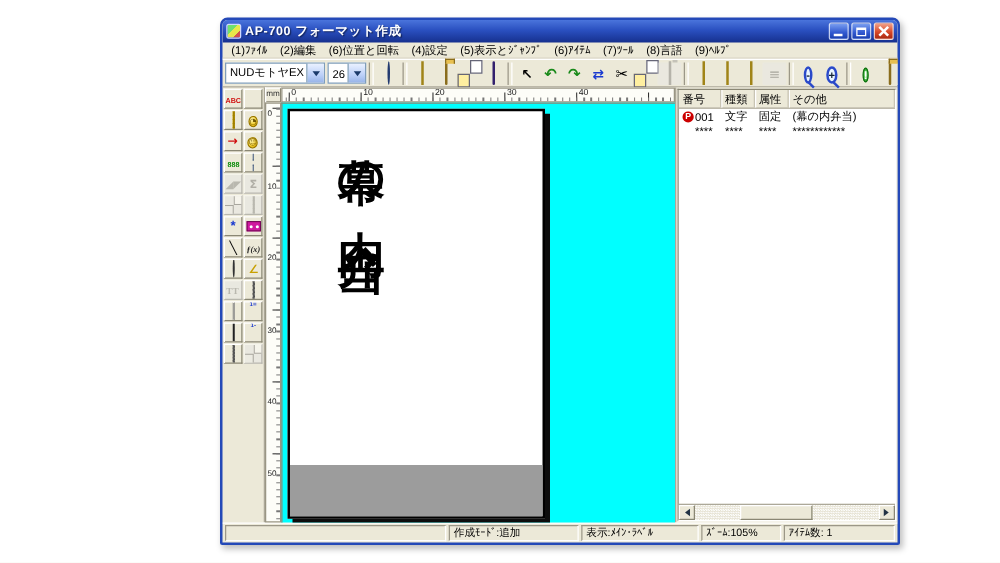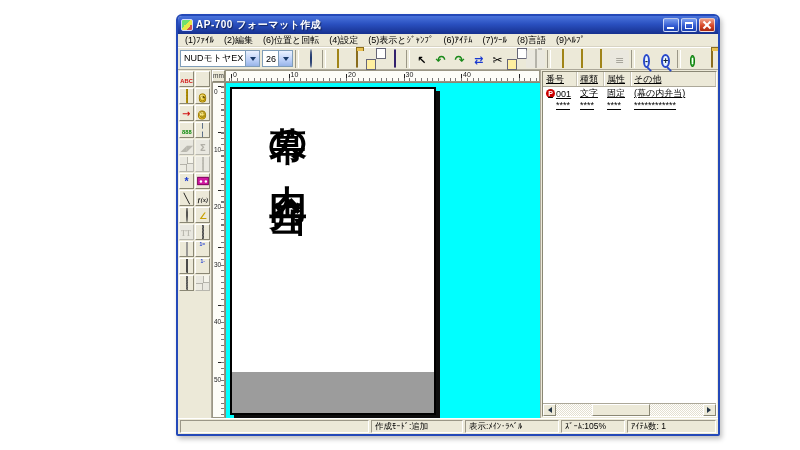--- a/index.html
+++ b/index.html
@@ -105,21 +105,21 @@
             background-size:3px 100%,6px 100%; background-position:right 4px,right 4px; background-repeat:repeat-y; }
   .vruler span { position:absolute; left:1px; font-size:6.5px; color:#222; }
   .canvas { flex:1; position:relative; background:#00ffff; border-top:1px solid #8a8774; border-left:1px solid #8a8774; overflow:hidden; }
   .label { position:absolute; left:4px; top:4px; width:206px; height:328px; background:#fff;
            border:2px solid #000; box-shadow:4px 4px 0 #0d0d0d; }
   .label .bar { position:absolute; left:0; right:0; bottom:0; height:41px; background:#9c9c9c; }
   .vtext { position:absolute; left:30px; top:8px; writing-mode:vertical-rl; text-orientation:upright;
            font-family:"Liberation Serif","DejaVu Serif",serif; font-size:38px; letter-spacing:7px; color:#000; font-weight:bold; }
   
   .rpanel { flex:0 0 178px; border-left:1px solid #aca899; background:#ece9d8; display:flex; flex-direction:column; padding:1px; }
-  .list { flex:1; display:flex; flex-direction:column; background:#fff; border:1px solid; border-color:#8a8774 #fff #fff #8a8774; overflow:hidden;text-decoration:underline; }
+  .list { flex:1; display:flex; flex-direction:column; background:#fff; border:1px solid; border-color:#8a8774 #fff #fff #8a8774; overflow:hidden; }
   .lheader { display:flex; flex:0 0 14px; background:#ece9d8; border-bottom:1px solid #aca899; font-size:9px; }
   .lheader .hc { padding:1px 2px 0 3px; border-right:1px solid #c8c4b4; box-shadow:1px 0 0 #fff; white-space:nowrap; overflow:hidden; }
   .hc.c1{ flex:0 0 34px;} .hc.c2{ flex:0 0 27px;} .hc.c3{ flex:0 0 27px;} .hc.c4{ flex:1;}
   .lrow { display:flex; flex:0 0 13px; font-size:9px; align-items:center; }
   .lrow .rc { padding:0 2px 0 3px; white-space:nowrap; overflow:hidden; }
   .rc.c1{ flex:0 0 34px; display:flex; align-items:center; gap:1px;} .rc.c2{ flex:0 0 27px;} .rc.c3{ flex:0 0 27px;} .rc.c4{ flex:1;}
   .marker { width:9px; height:9px; border-radius:50%; background:#cc0000; color:#fff; font:bold 7px/9px "Liberation Sans",sans-serif;
             text-align:center; flex:0 0 9px; }
   .marker.empty { visibility:hidden; }
   .lfill { flex:1; background:#fff; }
@@ -411,20 +411,20 @@
             <span class="sbtn right">
                 <i></i>
               </span>
           </div>
         </div>
       </div>
     </div>
 
     <div class="statusbar" id="statusbar">
         <span class="sfield" style="flex: 1 1 0%;"></span>
-        <span class="sfield" style="width: 92px;">作成ﾓｰﾄﾞ:追加</span>
+        <span class="sfield" style="width: 104px;">作成ﾓｰﾄﾞ:追加</span>
         <span class="sfield" style="width: 94px;">表示:ﾒｲﾝ･ﾗﾍﾞﾙ</span>
         <span class="sfield" style="width: 64px;">ｽﾞｰﾑ:105%</span>
         <span class="sfield" style="width: 89px;">ｱｲﾃﾑ数:  1</span>
       </div>
 
   </div>
 </div>
 
 </body></html>

